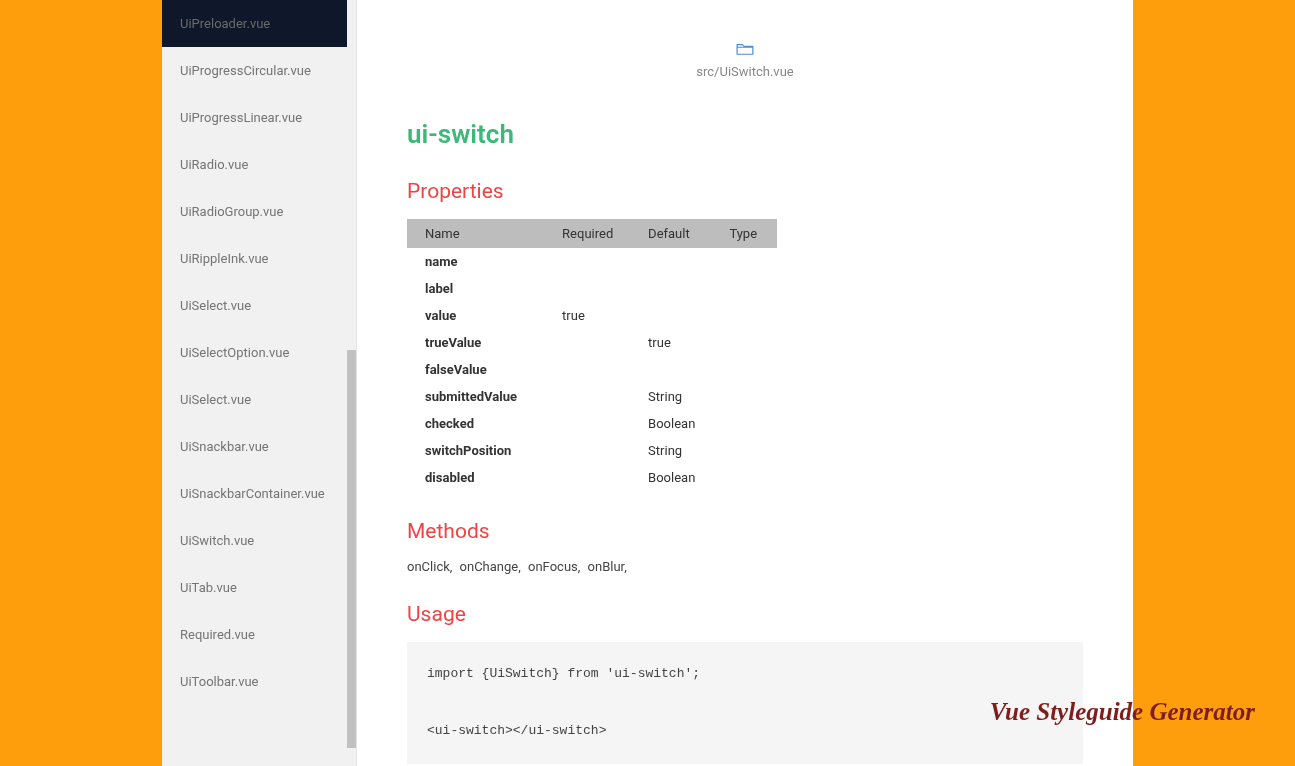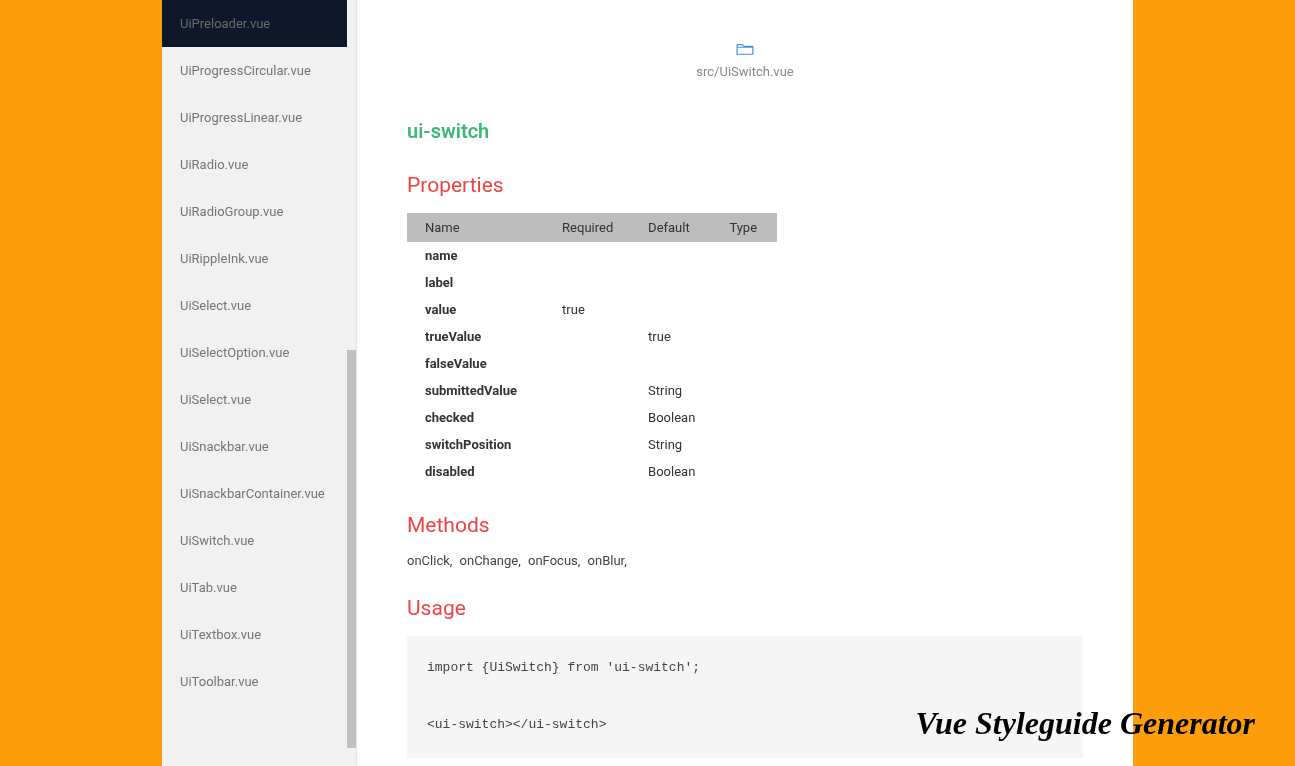--- a/index.html
+++ b/index.html
@@ -77,21 +77,21 @@
   margin-top: 12px;
   flex-direction: column;
 }
 .folder-icon {
   width: 18px;
   height: 14px;
   display: inline-block;
 }
 .page-title {
   color: #3cb878;
-  font-size: 20px;
+  font-size: 26px;
   font-weight: 600;
   margin-bottom: 30px;
 }
 .section-heading {
   font-size: 21px;
   font-weight: 400;
   color: #ef4444;
   margin-bottom: 16px;
 }
 .props-table {
@@ -130,26 +130,26 @@
   padding: 18px 20px;
   font-family: "Courier New", monospace;
   font-size: 13px;
   color: #444;
   line-height: 2.2;
   white-space: pre;
 }
 .watermark {
   position: absolute;
   right: 40px;
-  bottom: 24px;
+  bottom: 40px;
   font-family: "Times New Roman", Times, serif;
   font-style: italic;
   font-weight: bold;
-  font-size: 32px;
-  color: #000000;
+  font-size: 25px;
+  color: #7f1d1d;
 }
 </style>
 </head>
 <body>
 
 <div class="app-frame">
 
   <div class="sidebar">
     <div class="sidebar-inner" id="sidebar-inner">
         <div class="sidebar-item active">UiPreloader.vue</div>
@@ -158,21 +158,21 @@
         <div class="sidebar-item">UiRadio.vue</div>
         <div class="sidebar-item">UiRadioGroup.vue</div>
         <div class="sidebar-item">UiRippleInk.vue</div>
         <div class="sidebar-item">UiSelect.vue</div>
         <div class="sidebar-item">UiSelectOption.vue</div>
         <div class="sidebar-item">UiSelect.vue</div>
         <div class="sidebar-item">UiSnackbar.vue</div>
         <div class="sidebar-item">UiSnackbarContainer.vue</div>
         <div class="sidebar-item">UiSwitch.vue</div>
         <div class="sidebar-item">UiTab.vue</div>
-        <div class="sidebar-item">UiTextbox.vue</div>
+        <div class="sidebar-item">Required.vue</div>
         <div class="sidebar-item">UiToolbar.vue</div>
       </div>
     <div class="scrollbar-track">
       <div class="scrollbar-thumb"></div>
     </div>
 
   </div>
 
   <div class="main">
 

